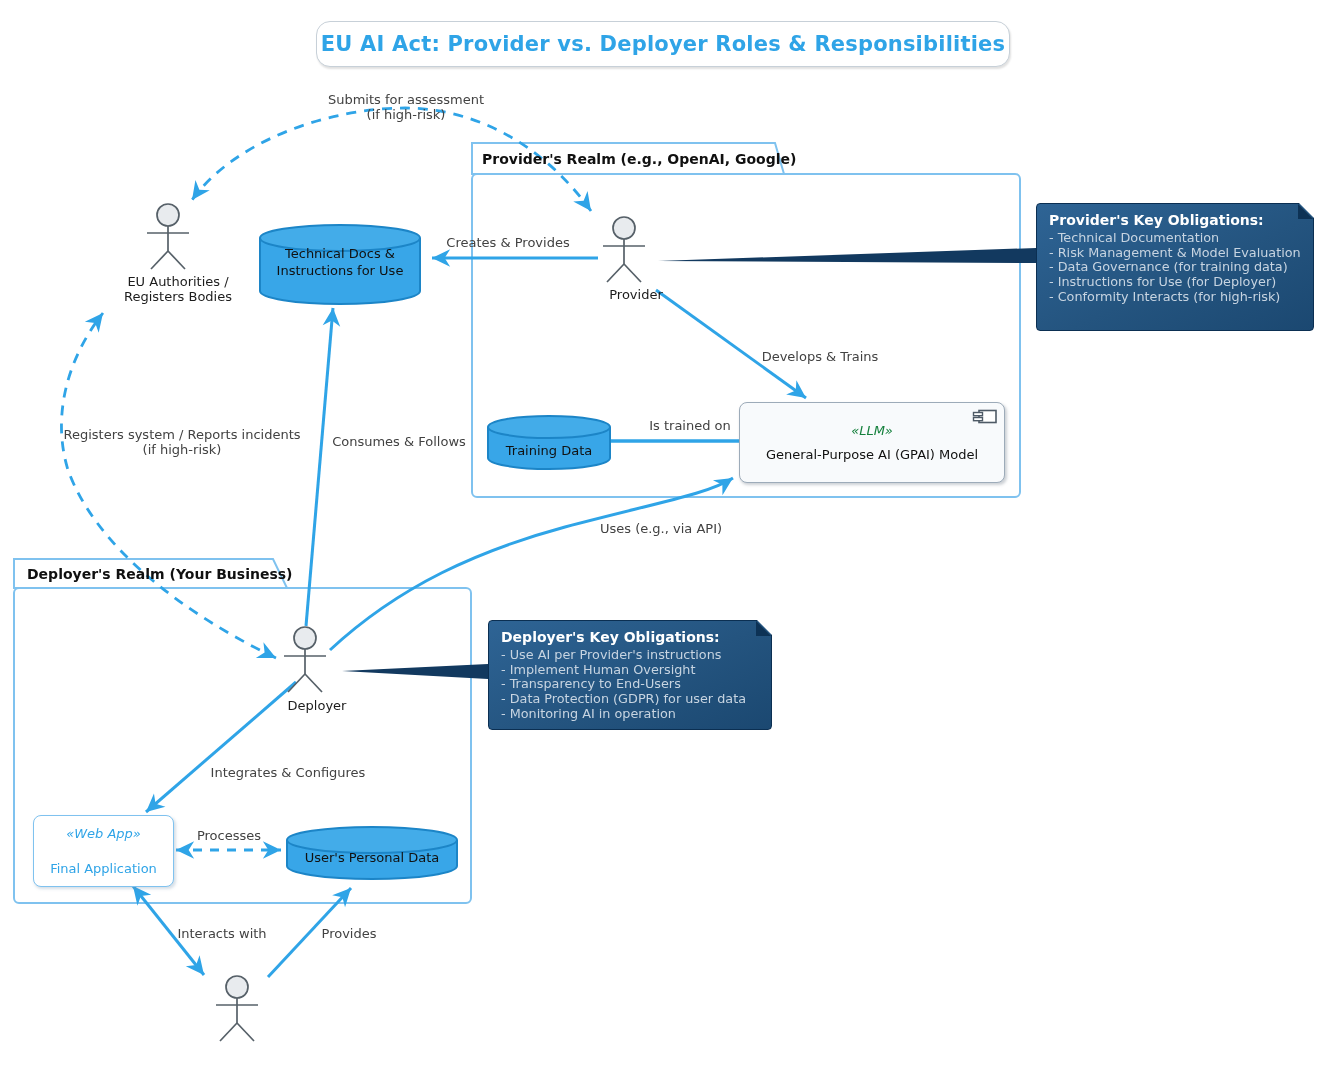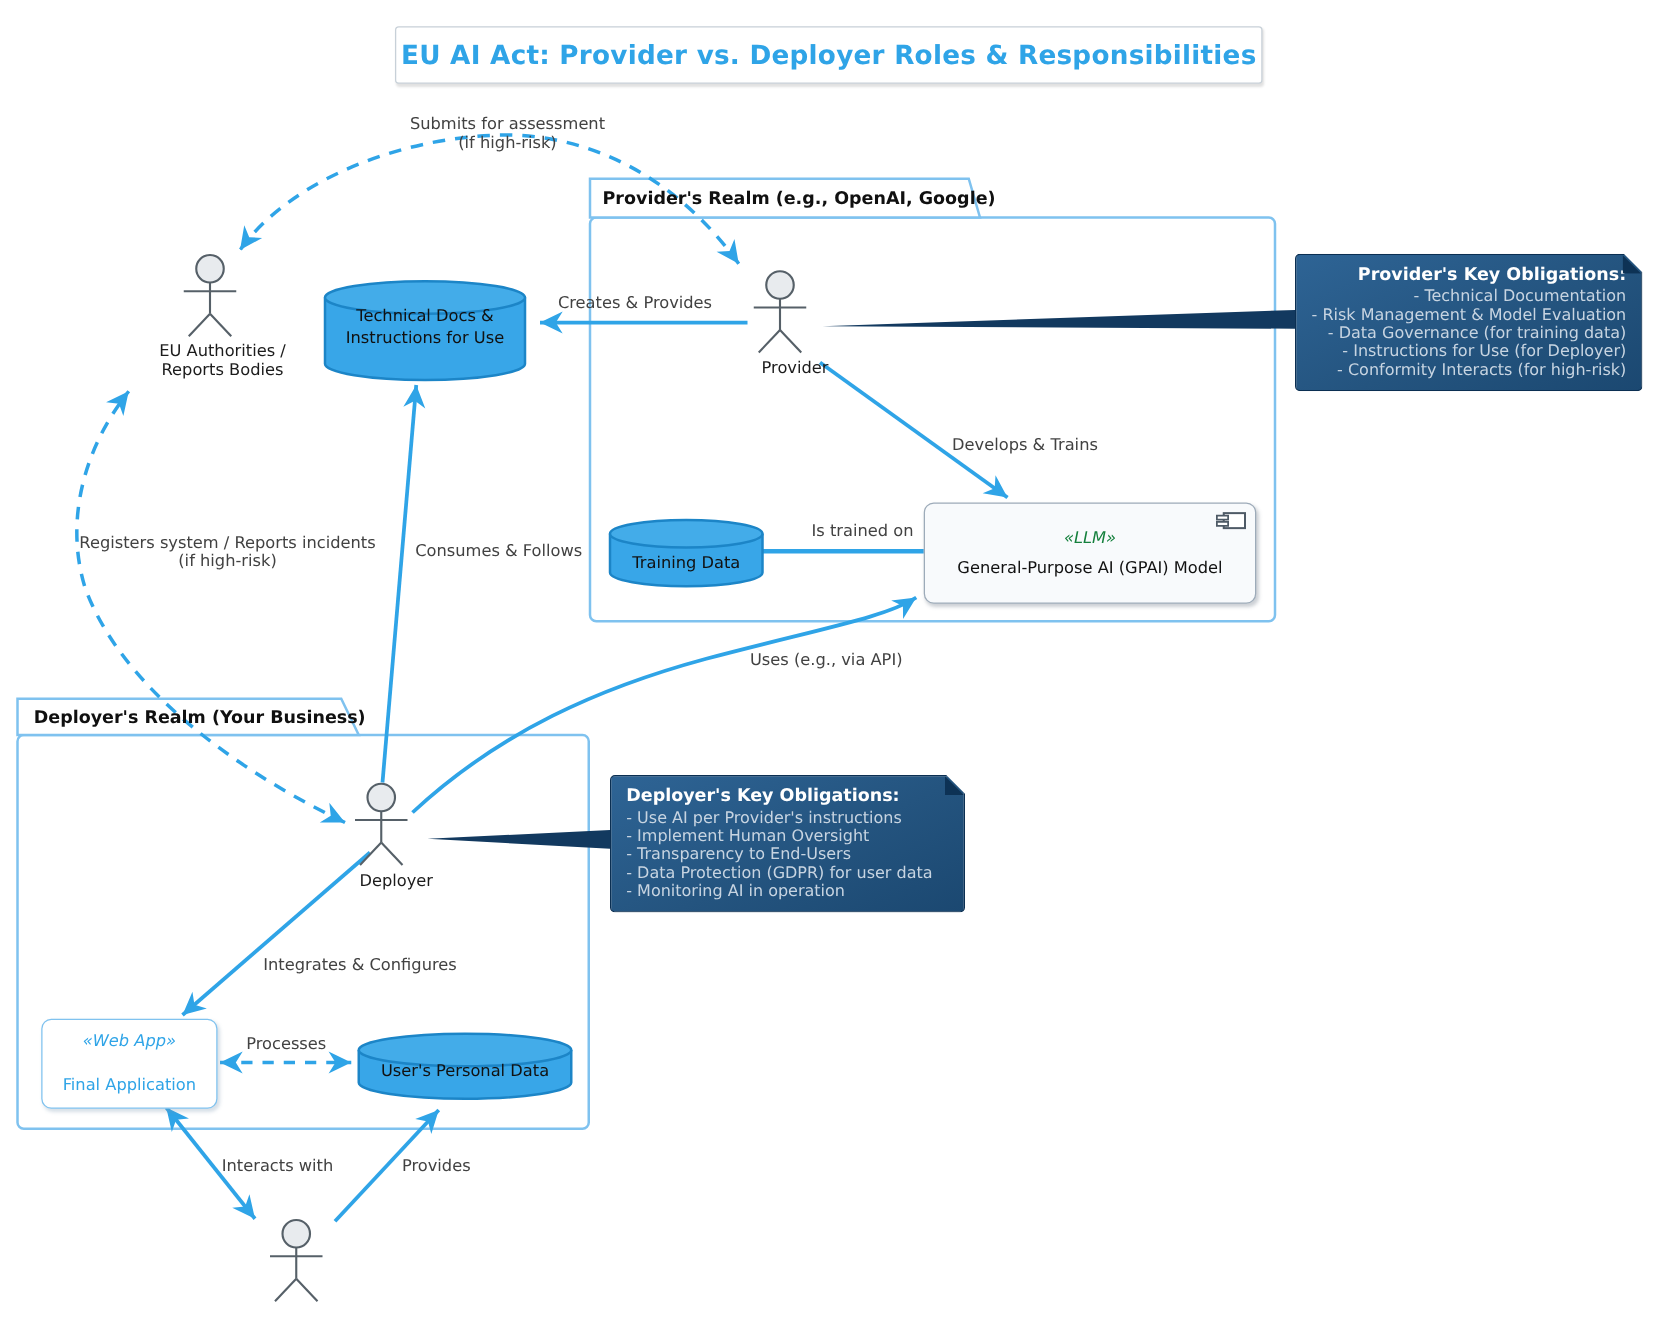--- a/index.html
+++ b/index.html
@@ -9,21 +9,21 @@
   
   .elabel{position:absolute;z-index:2;font-size:13px;color:#424242;text-align:center;
           transform:translateX(-50%);white-space:nowrap;line-height:15px;}
   
   .nlabel{position:absolute;z-index:2;font-size:13px;color:#111;text-align:center;
           transform:translateX(-50%);white-space:nowrap;line-height:16px;}
   .alabel{position:absolute;z-index:2;font-size:13px;color:#1c1c1c;text-align:center;
           transform:translateX(-50%);white-space:nowrap;line-height:15px;margin-left:10px;}
   
   .titlebox{position:absolute;left:316px;top:21px;width:692px;height:44px;z-index:3;
-            background:#fff;border:1px solid #c7d0d8;border-radius:3px;
+            background:#fff;border:1px solid #c7d0d8;border-radius:14px;
             box-shadow:1px 2px 2px rgba(0,0,0,.12);display:flex;align-items:center;justify-content:center;}
   .titlebox span{font-size:21px;font-weight:bold;color:#2FA4E7;letter-spacing:.2px;}
   
   .pkg-title{position:absolute;z-index:2;font-size:14px;font-weight:bold;color:#101010;white-space:nowrap;}
   
   .comp{position:absolute;z-index:2;background:#f8fafc;border:1.5px solid #9dabb9;border-radius:8px;
         box-shadow:1.5px 2px 3px rgba(110,120,135,.35);display:flex;flex-direction:column;
         align-items:center;justify-content:center;gap:9px;}
   .comp .stereo{font-style:italic;font-size:13px;color:#15803d;}
   .comp .cname{font-size:13px;color:#111;}
@@ -133,21 +133,21 @@
     </svg>
     <span class="stereo">«LLM»</span>
     <span class="cname">General-Purpose AI (GPAI) Model</span>
   </div>
 
   <div class="comp webapp" style="left:33px;top:815px;width:139px;height:70px;">
     <span class="stereo">«Web App»</span>
     <span class="cname">Final Application</span>
   </div>
 
-  <div class="note" style="left:1036px;top:203px;width:278px;height:110px;text-align:right;">
+  <div class="note" style="left:1036px;top:203px;width:278px;height:128px;">
     <span class="ntitle">Provider's Key Obligations:</span>
     <div>- Technical Documentation</div>
     <div>- Risk Management &amp; Model Evaluation</div>
     <div>- Data Governance (for training data)</div>
     <div>- Instructions for Use (for Deployer)</div>
     <div>- Conformity Interacts (for high-risk)</div>
   </div>
 
   <div class="note" style="left:488px;top:620px;width:284px;height:110px;">
     <span class="ntitle">Deployer's Key Obligations:</span>
@@ -158,21 +158,21 @@
     <div>- Monitoring AI in operation</div>
   </div>
 
   <div class="nlabel" style="left:340px;top:246px;">Technical Docs &amp;</div>
   <div class="nlabel" style="left:340px;top:263px;">Instructions for Use</div>
   <div class="nlabel" style="left:549px;top:443px;">Training Data</div>
   <div class="nlabel" style="left:372px;top:850px;">User's Personal Data</div>
 
   <div class="alabel" style="left:168px;top:274px;">
     <div>EU Authorities /</div>
-    <div>Reports Bodies</div>
+    <div>Registers Bodies</div>
   </div>
   <div class="alabel" style="left:626px;top:287px;">Provider</div>
   <div class="alabel" style="left:307px;top:698px;">Deployer</div>
   <div class="alabel" style="left:237px;top:1088px;text-align:center;">End-User</div>
 
   <div class="elabel" style="left:406px;top:92px;">
     <div>Submits for assessment</div>
     <div>(if high-risk)</div>
   </div>
   <div class="elabel" style="left:508px;top:235px;">Creates &amp; Provides</div>

